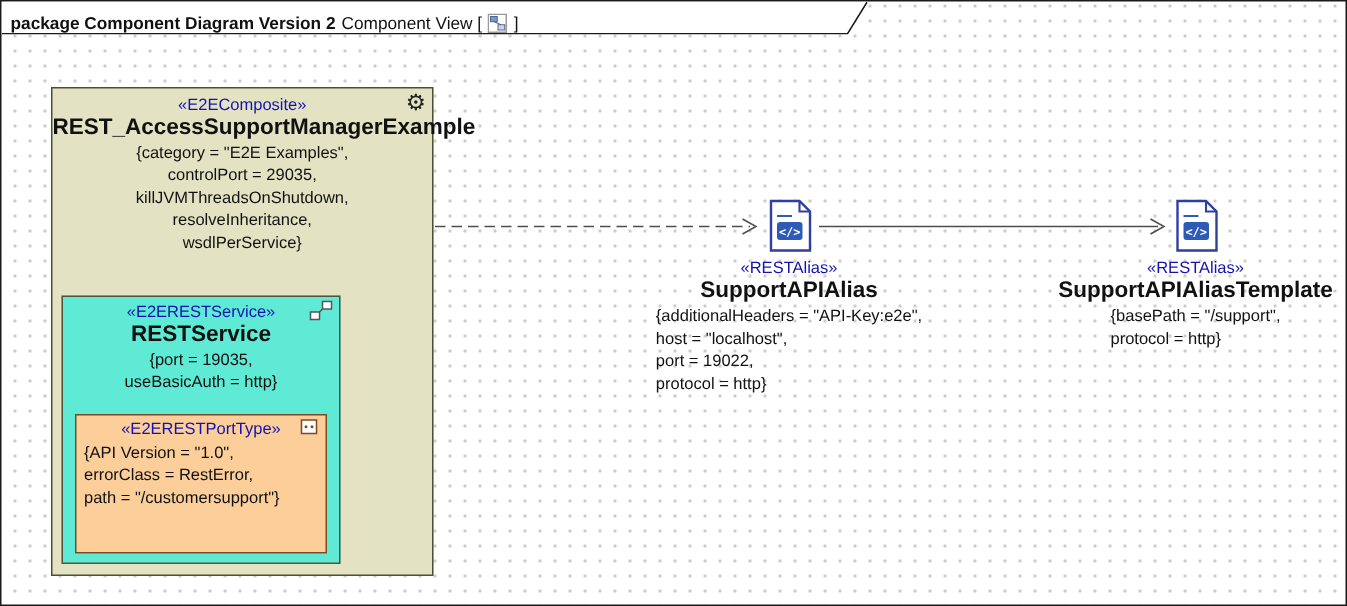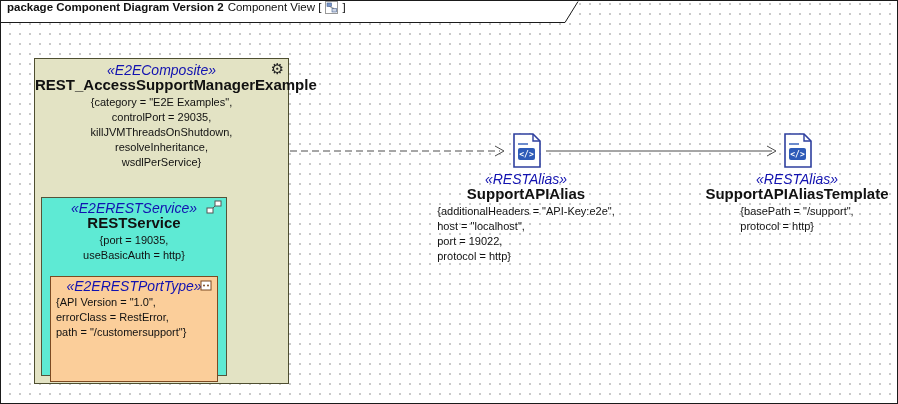--- a/index.html
+++ b/index.html
@@ -10,44 +10,44 @@
     background-image: radial-gradient(circle, #c9c9c9 0.9px, transparent 1.1px);
     background-size: 10px 10px; background-position: 4px 8px;
   }
   .connectors { position:absolute; left:0; top:0; z-index:1; }
 
   
   .frame-tab { position:absolute; left:0; top:0; width:578px; height:22px; z-index:6; }
   .frame-tab .tab-svg { position:absolute; left:0; top:0; }
   .frame-tab-content {
     position:absolute; left:6px; top:0; height:21px;
-    display:flex; align-items:flex-start; gap:4px;
+    display:flex; align-items:flex-end; gap:4px;
     font-size:11.5px; color:#111; white-space:nowrap; z-index:2;
   }
   .tab-bold { font-weight:bold; }
 
   
-  .stereotype { color:#1212b0; text-align:center; font-size:14px; line-height:13px;font-style:italic; }
+  .stereotype { color:#1212b0; text-align:center; font-size:11px; line-height:13px; }
   .element-name { font-weight:bold; color:#111; text-align:center; font-size:15px; line-height:15px; }
   .props { font-size:11px; color:#111; white-space:pre-line; line-height:15px; }
   .props.centered { text-align:center; margin-top:3px; }
   .props.leftblock { text-align:left; width:fit-content; margin:3px auto 0; }
   .props.leftpad { text-align:left; padding-left:5px; margin-top:2px; }
 
   
   .composite-box {
     position:absolute; left:33px; top:57px; width:255px; height:326px;
     background:#e3e3c4; border:1px solid #4e4e30; padding-top:5px; z-index:3;
   }
   .service-box {
     position:absolute; left:6px; top:138px; width:186px; height:179px;
     background:#5eead4; border:1px solid #54543a; padding-top:4px;
   }
   .porttype-box {
-    position:absolute; left:8px; top:78px; width:168px; height:106px;
+    position:absolute; left:8px; top:78px; width:168px; height:93px;
     background:#fbce9a; border:1px solid #7c4a22; padding-top:3px;
   }
   .corner-icon { position:absolute; top:2px; right:4px; line-height:1; }
   .gear-glyph { font-size:15px; color:#222; }
 
   
   .artifact-node { position:absolute; z-index:3; text-align:center; font-size:11px; }
   .alias-node { left:414px; top:131px; width:222px; }
   .template-node { left:702px; top:131px; width:188px; }
   .artifact-node .icon-wrap { display:block; margin:0 auto 3px; width:38px; height:38px; }

